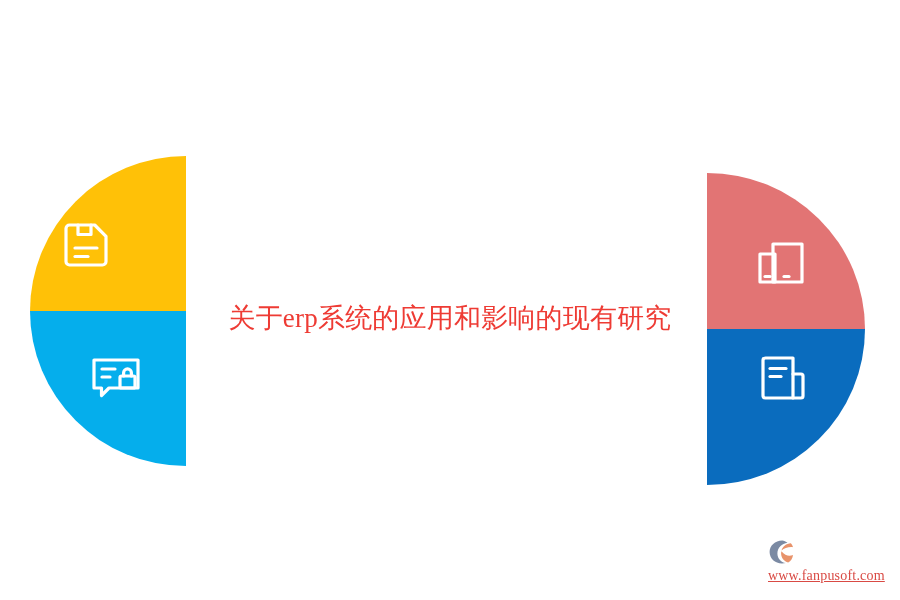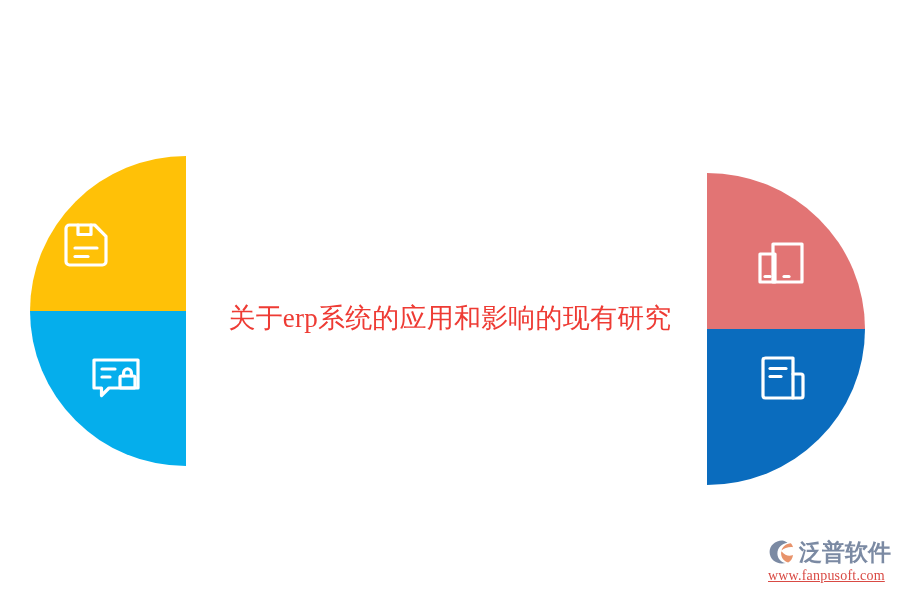--- a/index.html
+++ b/index.html
@@ -185,18 +185,17 @@
 
   <div id="logo">
     <div id="logo-row">
       <div id="logo-mark">
         <svg viewBox="0 0 29 26" fill="none">
           <path d="M14.2 1.4C7.1 1.4 1.6 6.5 1.6 13.1c0 6.5 5.4 11.5 12.4 11.5 1.4 0 2.6-.2 3.8-.5-4.9-1-8.4-4.9-8.4-9.7 0-5.4 4.4-9.8 10.1-10.6-1.6-1.5-3.4-2.4-5.3-2.4z" fill="#7b8aa3"></path>
           <path d="M22.9 4.3c-4.6.2-8.3 3.2-9.4 7.2 2.4-2.1 5.9-3.4 9.8-3.4.6 0 1.2 0 1.8.1-.5-1.5-1.3-2.8-2.2-3.9z" fill="#e8936b"></path>
           <path d="M13.4 12.2c-.2.8-.3 1.6-.3 2.4 0 4.3 3 7.9 7.1 9 2.7-1.7 4.5-4.5 4.8-7.7-3.3 1.6-7.6 1.2-11.6-3.7z" fill="#e8936b"></path>
         </svg>
       </div>
-      <div id="logo-name">泛普软件</div>
     </div>
     <div id="logo-url">www.fanpusoft.com</div>
   </div>
 
 </div>
 
 </body></html>

